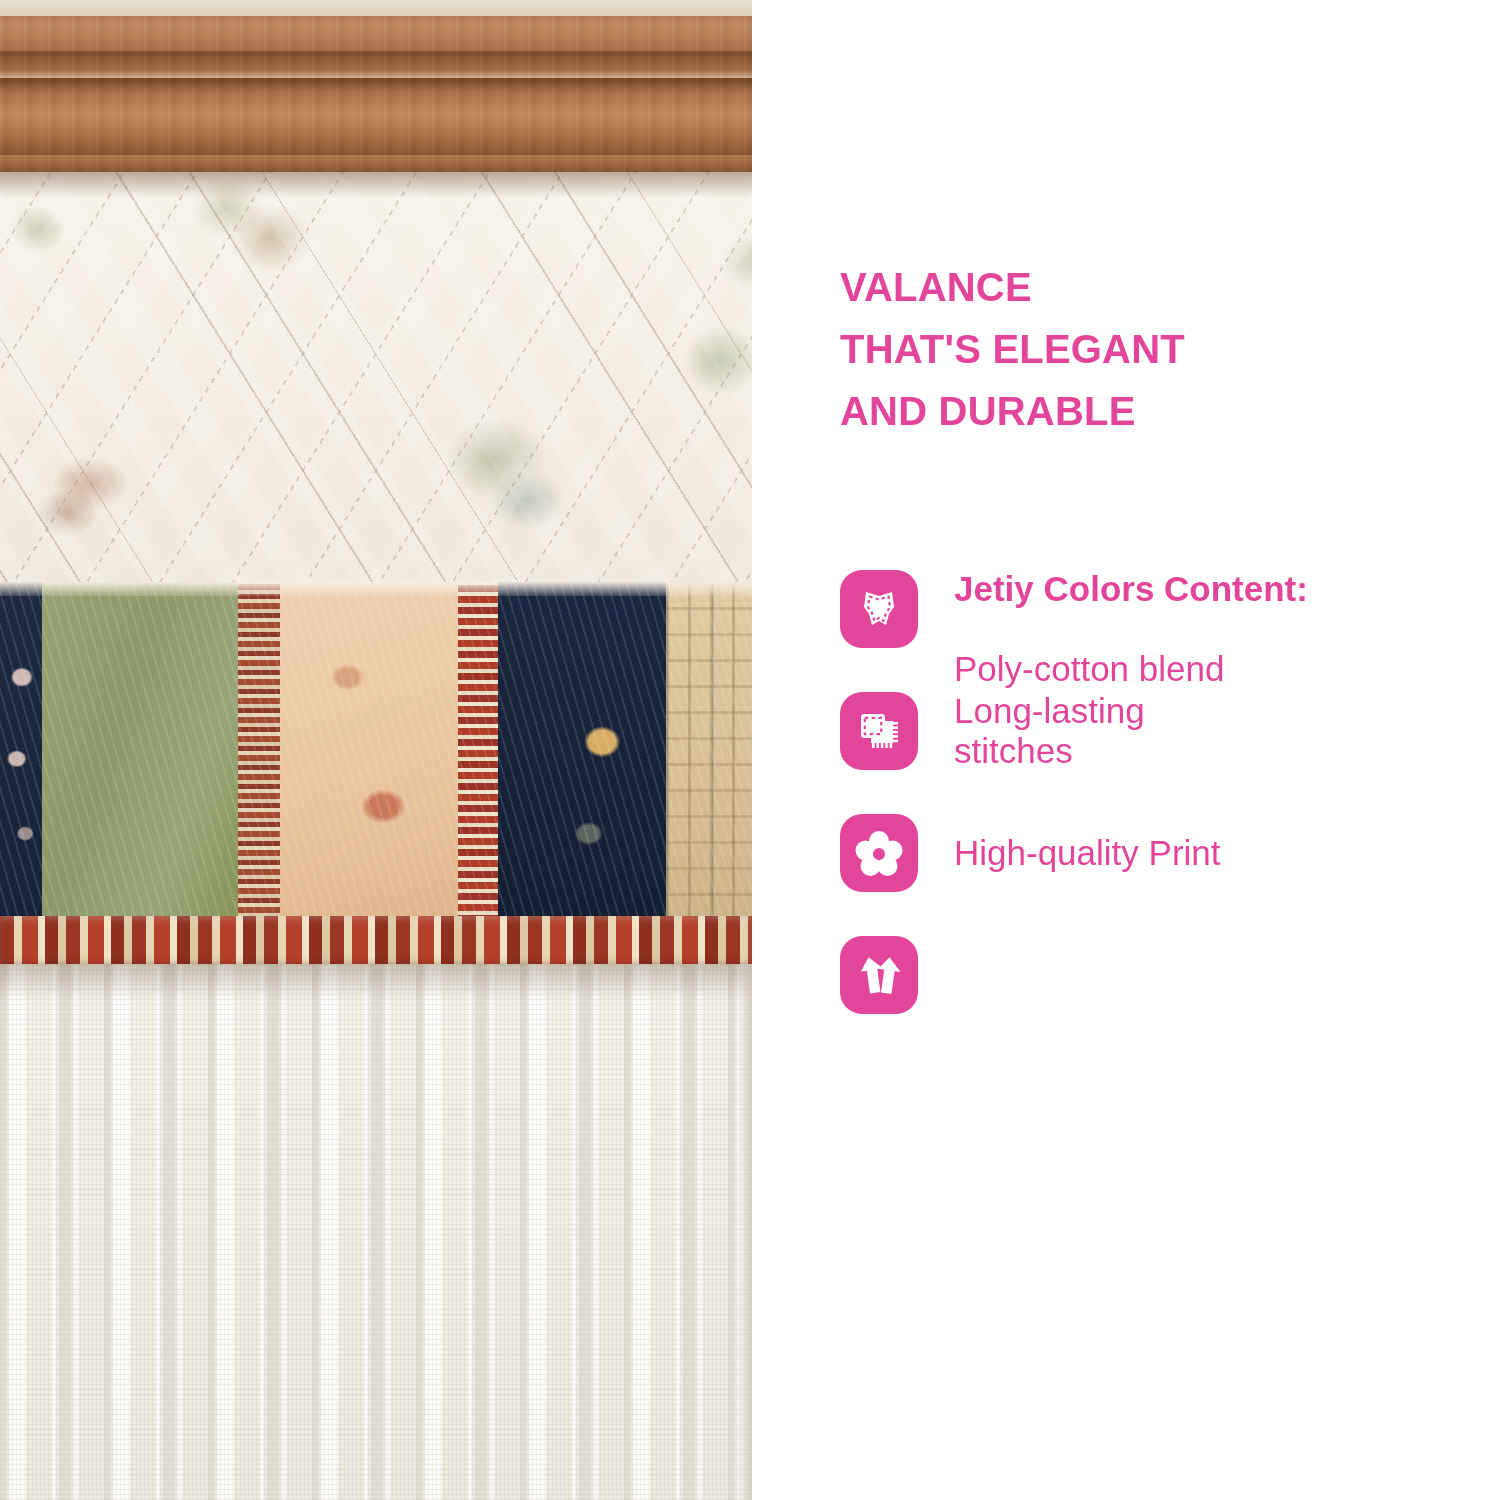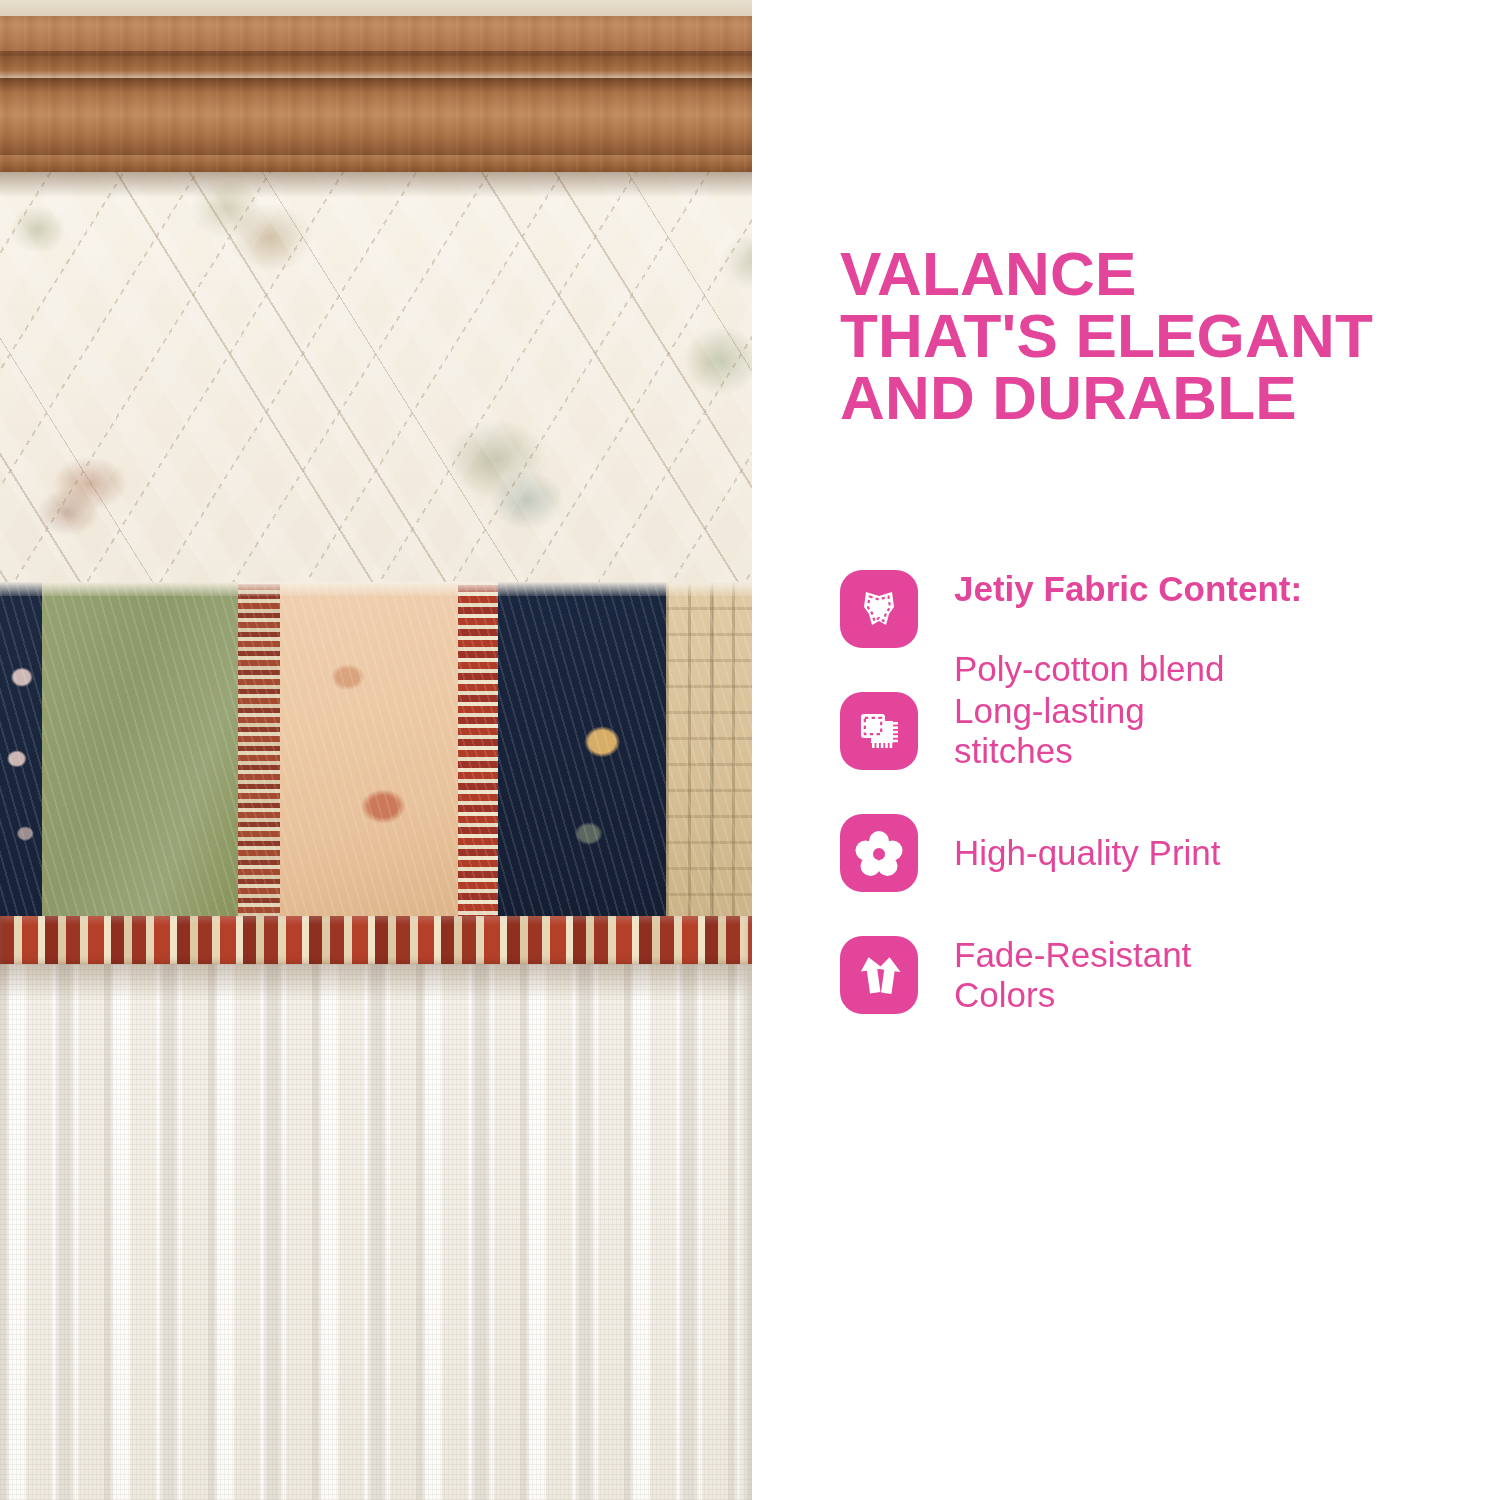--- a/index.html
+++ b/index.html
@@ -117,22 +117,22 @@
        repeating-linear-gradient(0deg,rgba(170,160,142,.5) 0 1px,rgba(0,0,0,0) 1px 5px),
        repeating-linear-gradient(90deg,rgba(170,160,142,.4) 0 1px,rgba(0,0,0,0) 1px 4px);}
   .sheer .topshade{position:absolute;left:0;top:0;width:100%;height:36px;
      background:linear-gradient(180deg,rgba(120,96,70,.35),rgba(120,96,70,0));}
   .sheer .rightedge{position:absolute;right:0;top:0;width:16px;height:100%;
      background:linear-gradient(90deg,rgba(255,255,255,0),rgba(196,186,168,.7));}
 
   
   .panel{position:absolute;left:752px;top:0;width:748px;height:1500px;background:#ffffff;}
 
-  .heading{position:absolute;left:88px;top:243px;width:620px;
-     font-size:62px;line-height:62px;font-weight:bold;letter-spacing:.2px;
+  .heading{position:absolute;left:88px;top:256px;width:620px;
+     font-size:40px;line-height:62px;font-weight:bold;letter-spacing:.2px;
      color:#E2459A;text-transform:uppercase;white-space:pre-line;}
 
   .features{position:absolute;left:88px;top:548px;width:640px;}
   .feature{display:flex;align-items:center;gap:36px;height:122px;}
   .ficon{flex:0 0 auto;width:78px;height:78px;border-radius:22px;background:#E2459A;
          display:flex;align-items:center;justify-content:center;}
   .ficon svg{display:block;}
   .ftext{font-size:35px;line-height:40px;color:#E2459A;font-weight:normal;white-space:pre-line;}
   .ftext .b{font-weight:bold;}
 </style>
@@ -185,21 +185,21 @@
     <div class="features">
 
       <div class="feature">
         <div class="ficon">
           <svg width="52" height="52" viewBox="0 0 52 52" aria-hidden="true">
             <path d="M13 9 L26 13 L39 9 L41 24 L36 31 L33 42 L26 38 L19 42 L16 31 L11 24 Z" fill="#ffffff"></path>
             <path d="M16.5 13.5 L26 16.5 L35.5 13.5 L37 24.5 L33 30 L30.5 38 L26 34.8 L21.5 38 L19 30 L15 24.5 Z" fill="none" stroke="#E2459A" stroke-width="2.2" stroke-dasharray="3.2 3.2" stroke-linejoin="round"></path>
           </svg>
         </div>
         <div class="ftext">
-          <span class="b">Jetiy Fabric Content:</span><br>
+          <span class="b">Jetiy Colors Content:</span><br>
           <span>Poly-cotton blend</span>
         </div>
       </div>
 
 
       <div class="feature">
         <div class="ficon">
           <svg width="52" height="52" viewBox="0 0 52 52" aria-hidden="true">
             <path d="M18 16 H40 V38 H18 Z" fill="#ffffff"></path>
             <g fill="#ffffff">
@@ -240,19 +240,17 @@
 
       <div class="feature">
         <div class="ficon">
           <svg width="52" height="52" viewBox="0 0 52 52" aria-hidden="true">
             <g fill="#ffffff">
               <path d="M18 8 L31 21 L25 21 L25 44 L14.5 44 L14.5 21 L8.5 21 Z" transform="rotate(-8 19 26)"></path>
               <path d="M34 8 L47 21 L41 21 L41 44 L30.5 44 L30.5 21 L24.5 21 Z" transform="rotate(8 33 26)"></path>
             </g>
           </svg>
         </div>
-        <div class="ftext">Fade-Resistant
-Colors</div>
       </div>
 
     </div>
   </div>
 </div>
 
 </body></html>

